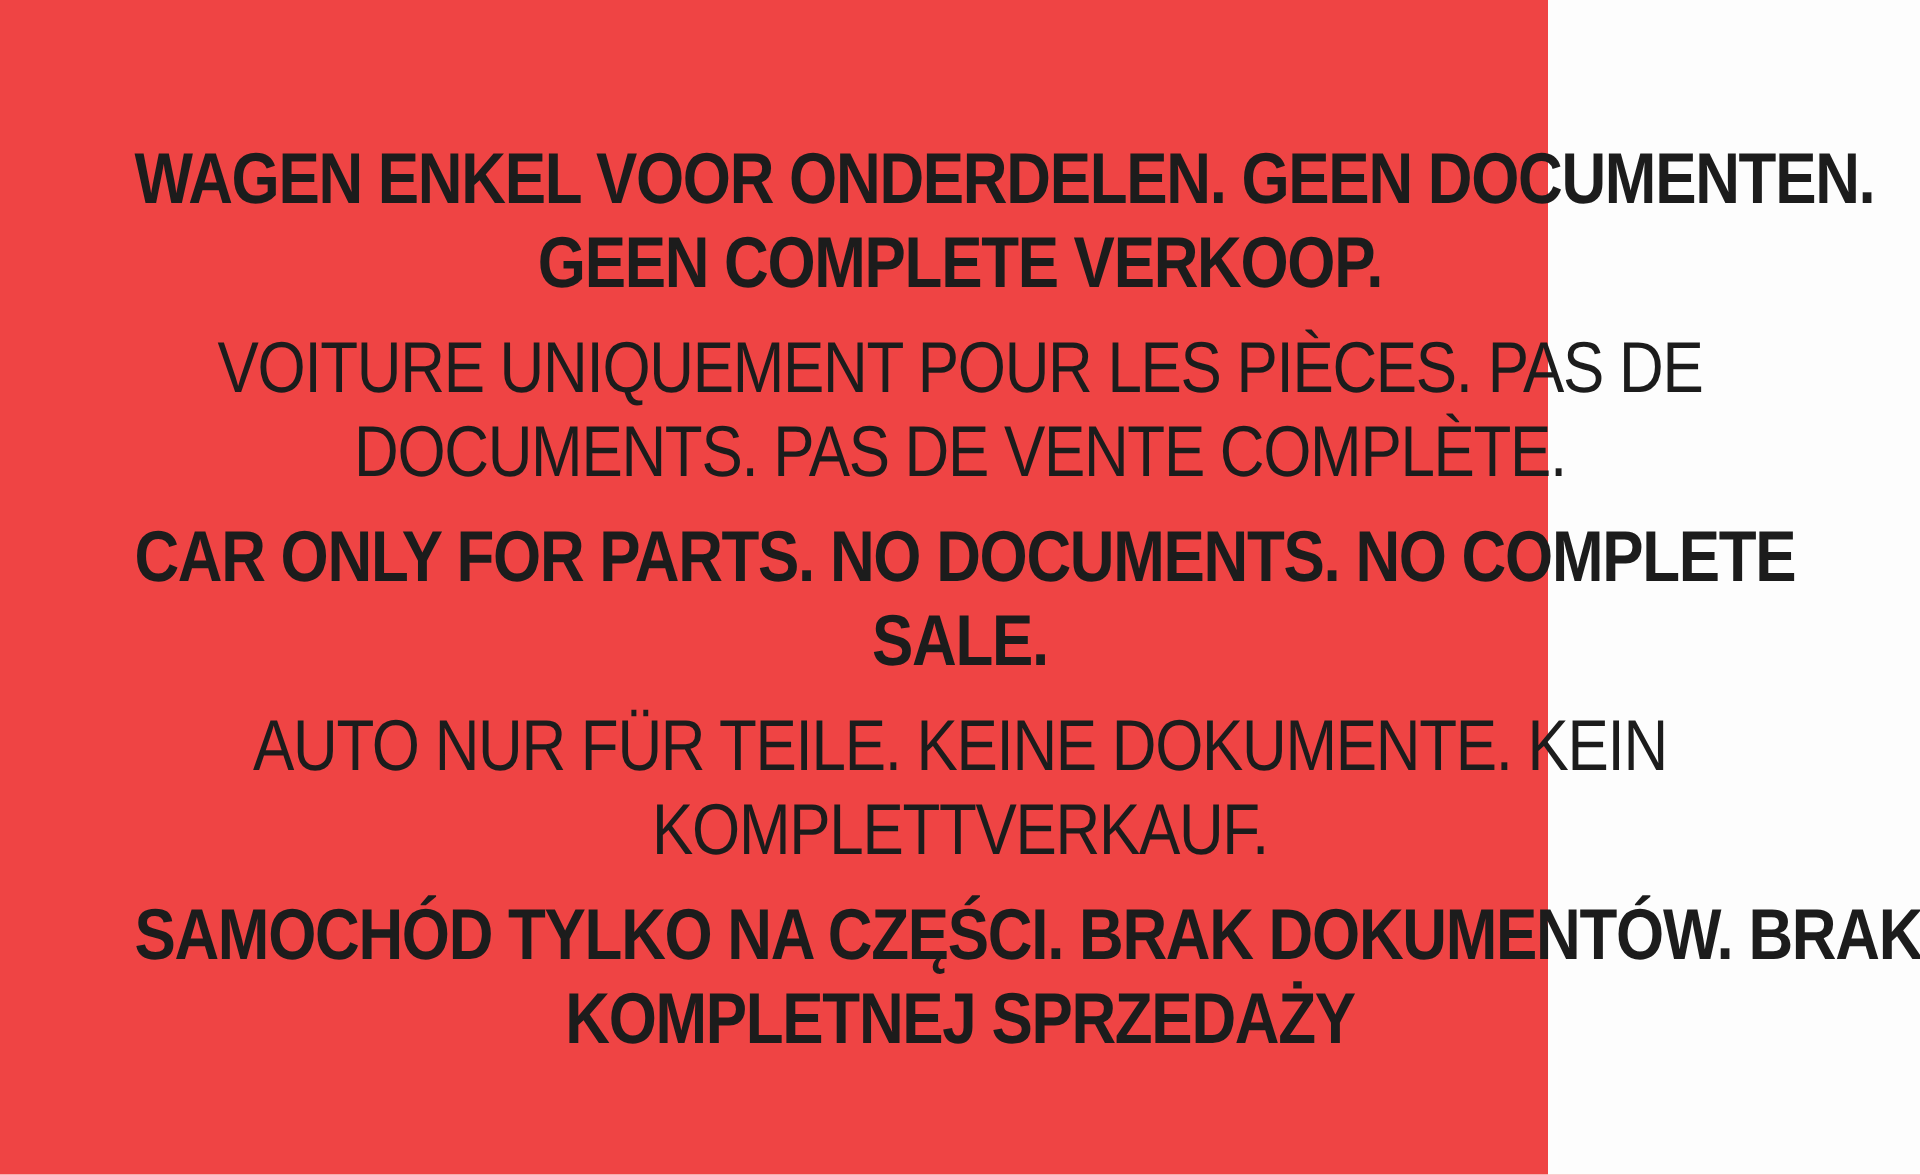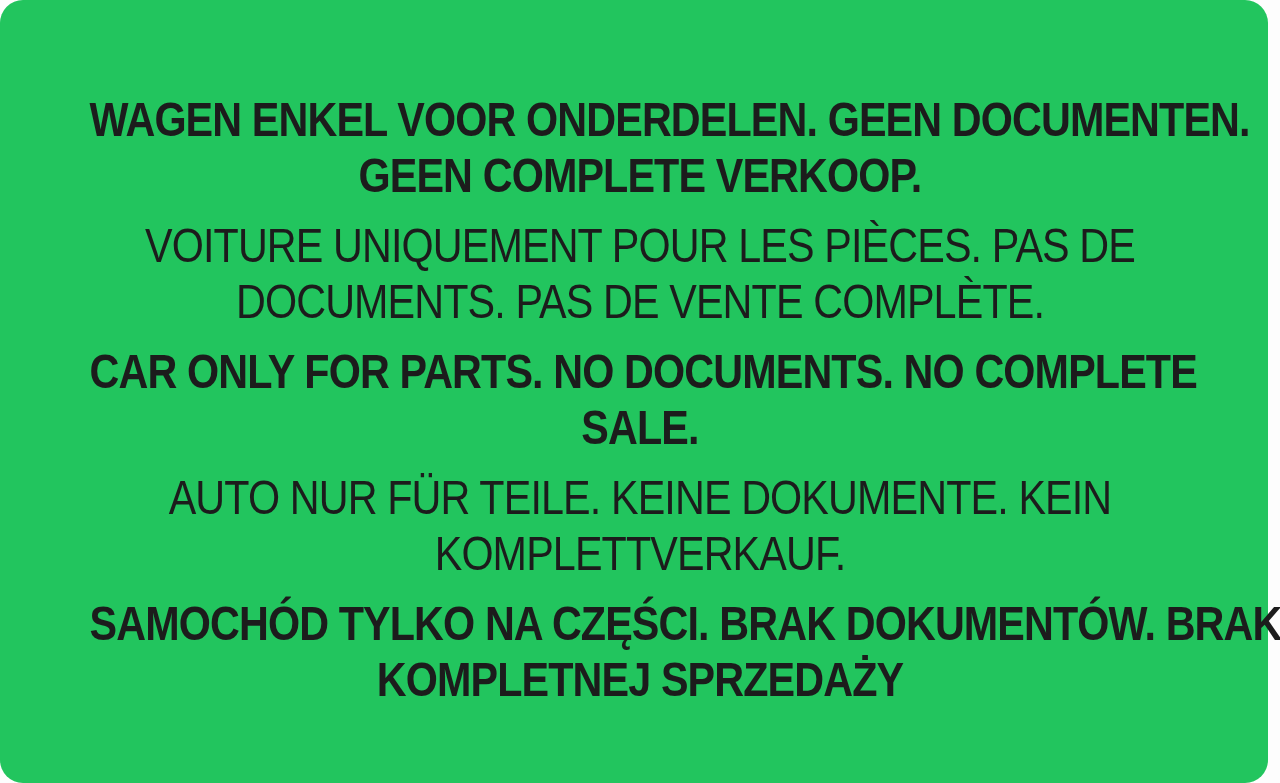--- a/index.html
+++ b/index.html
@@ -4,26 +4,25 @@
 <style>
   html, body {
     margin: 0;
     padding: 0;
     background: #fdfdfd;
     width: 1280px;
     height: 783px;
     overflow: hidden;
   }
   .page {
-    width: 1268px;
+    width: 1032px;
     height: 783px;
-    background: #22c55e;
+    background: #ef4444;
     position: relative;
     font-family: "Liberation Sans", sans-serif;
-    border-radius: 23px;
   }
   .notice {
     position: absolute;
     top: 92px;
     left: 0;
     width: 1280px;
     transform: scaleX(0.86);
     transform-origin: 50% 0;
     color: #1c1c1c;
     text-align: center;

